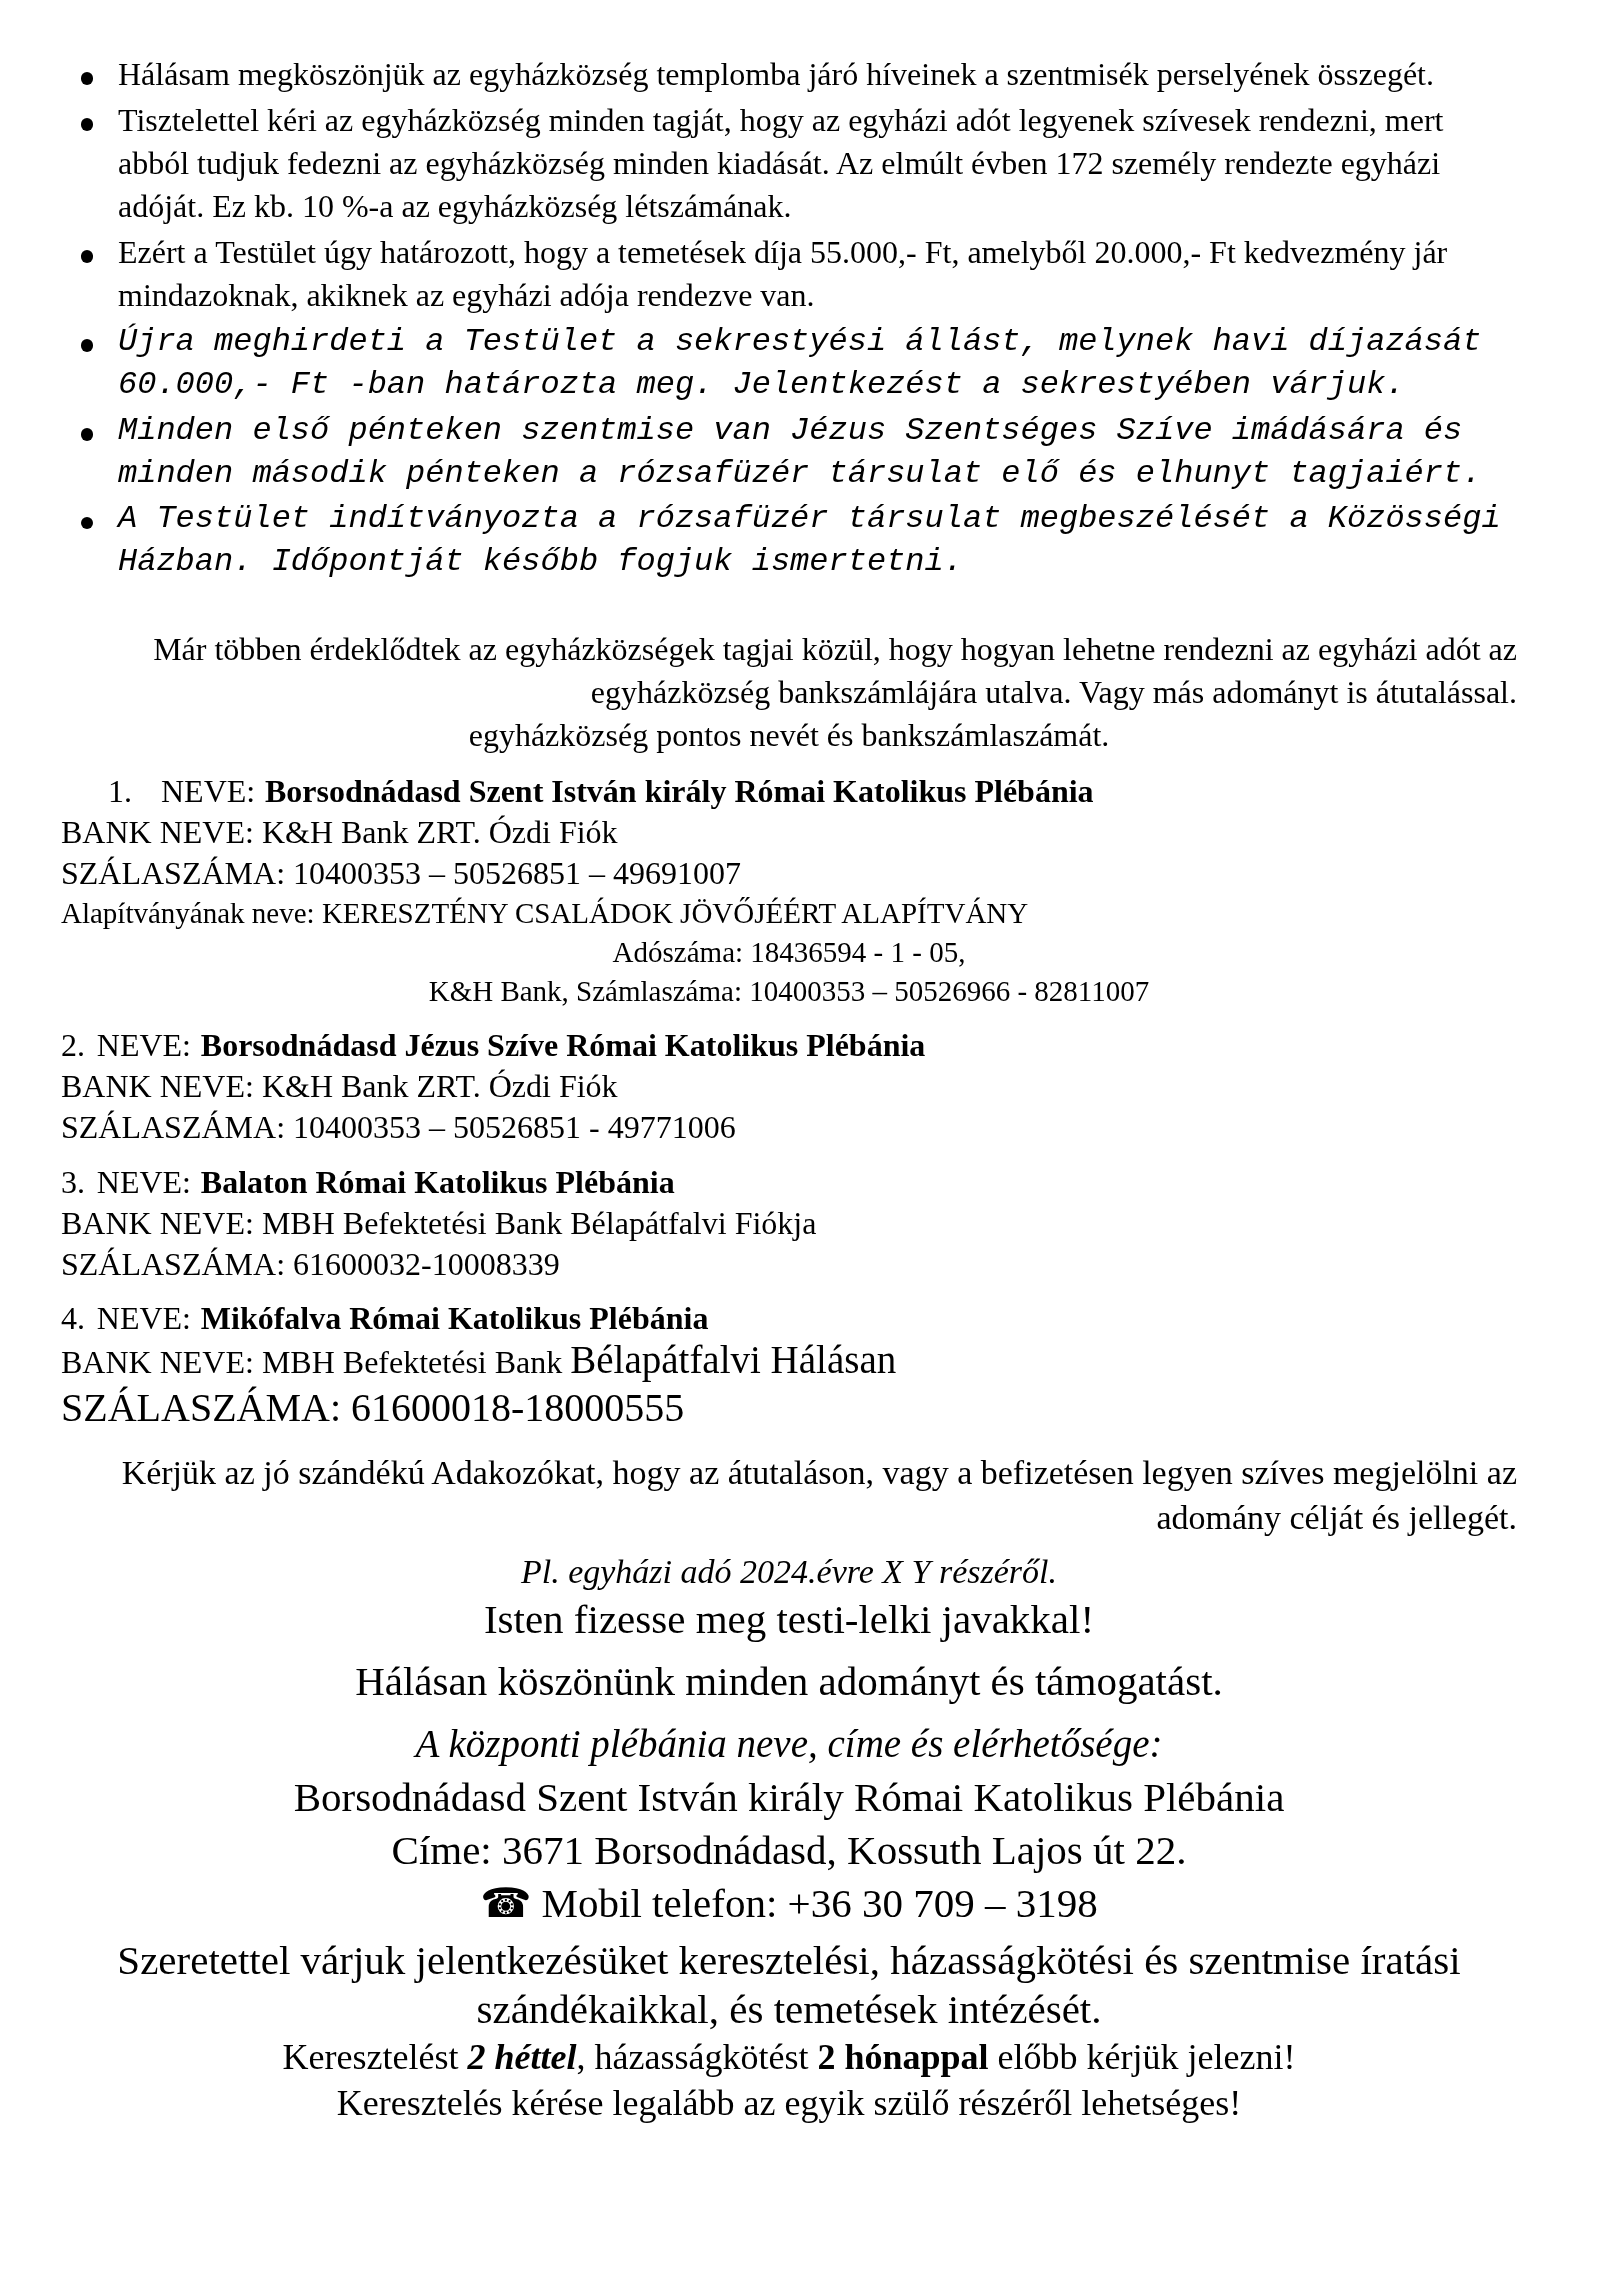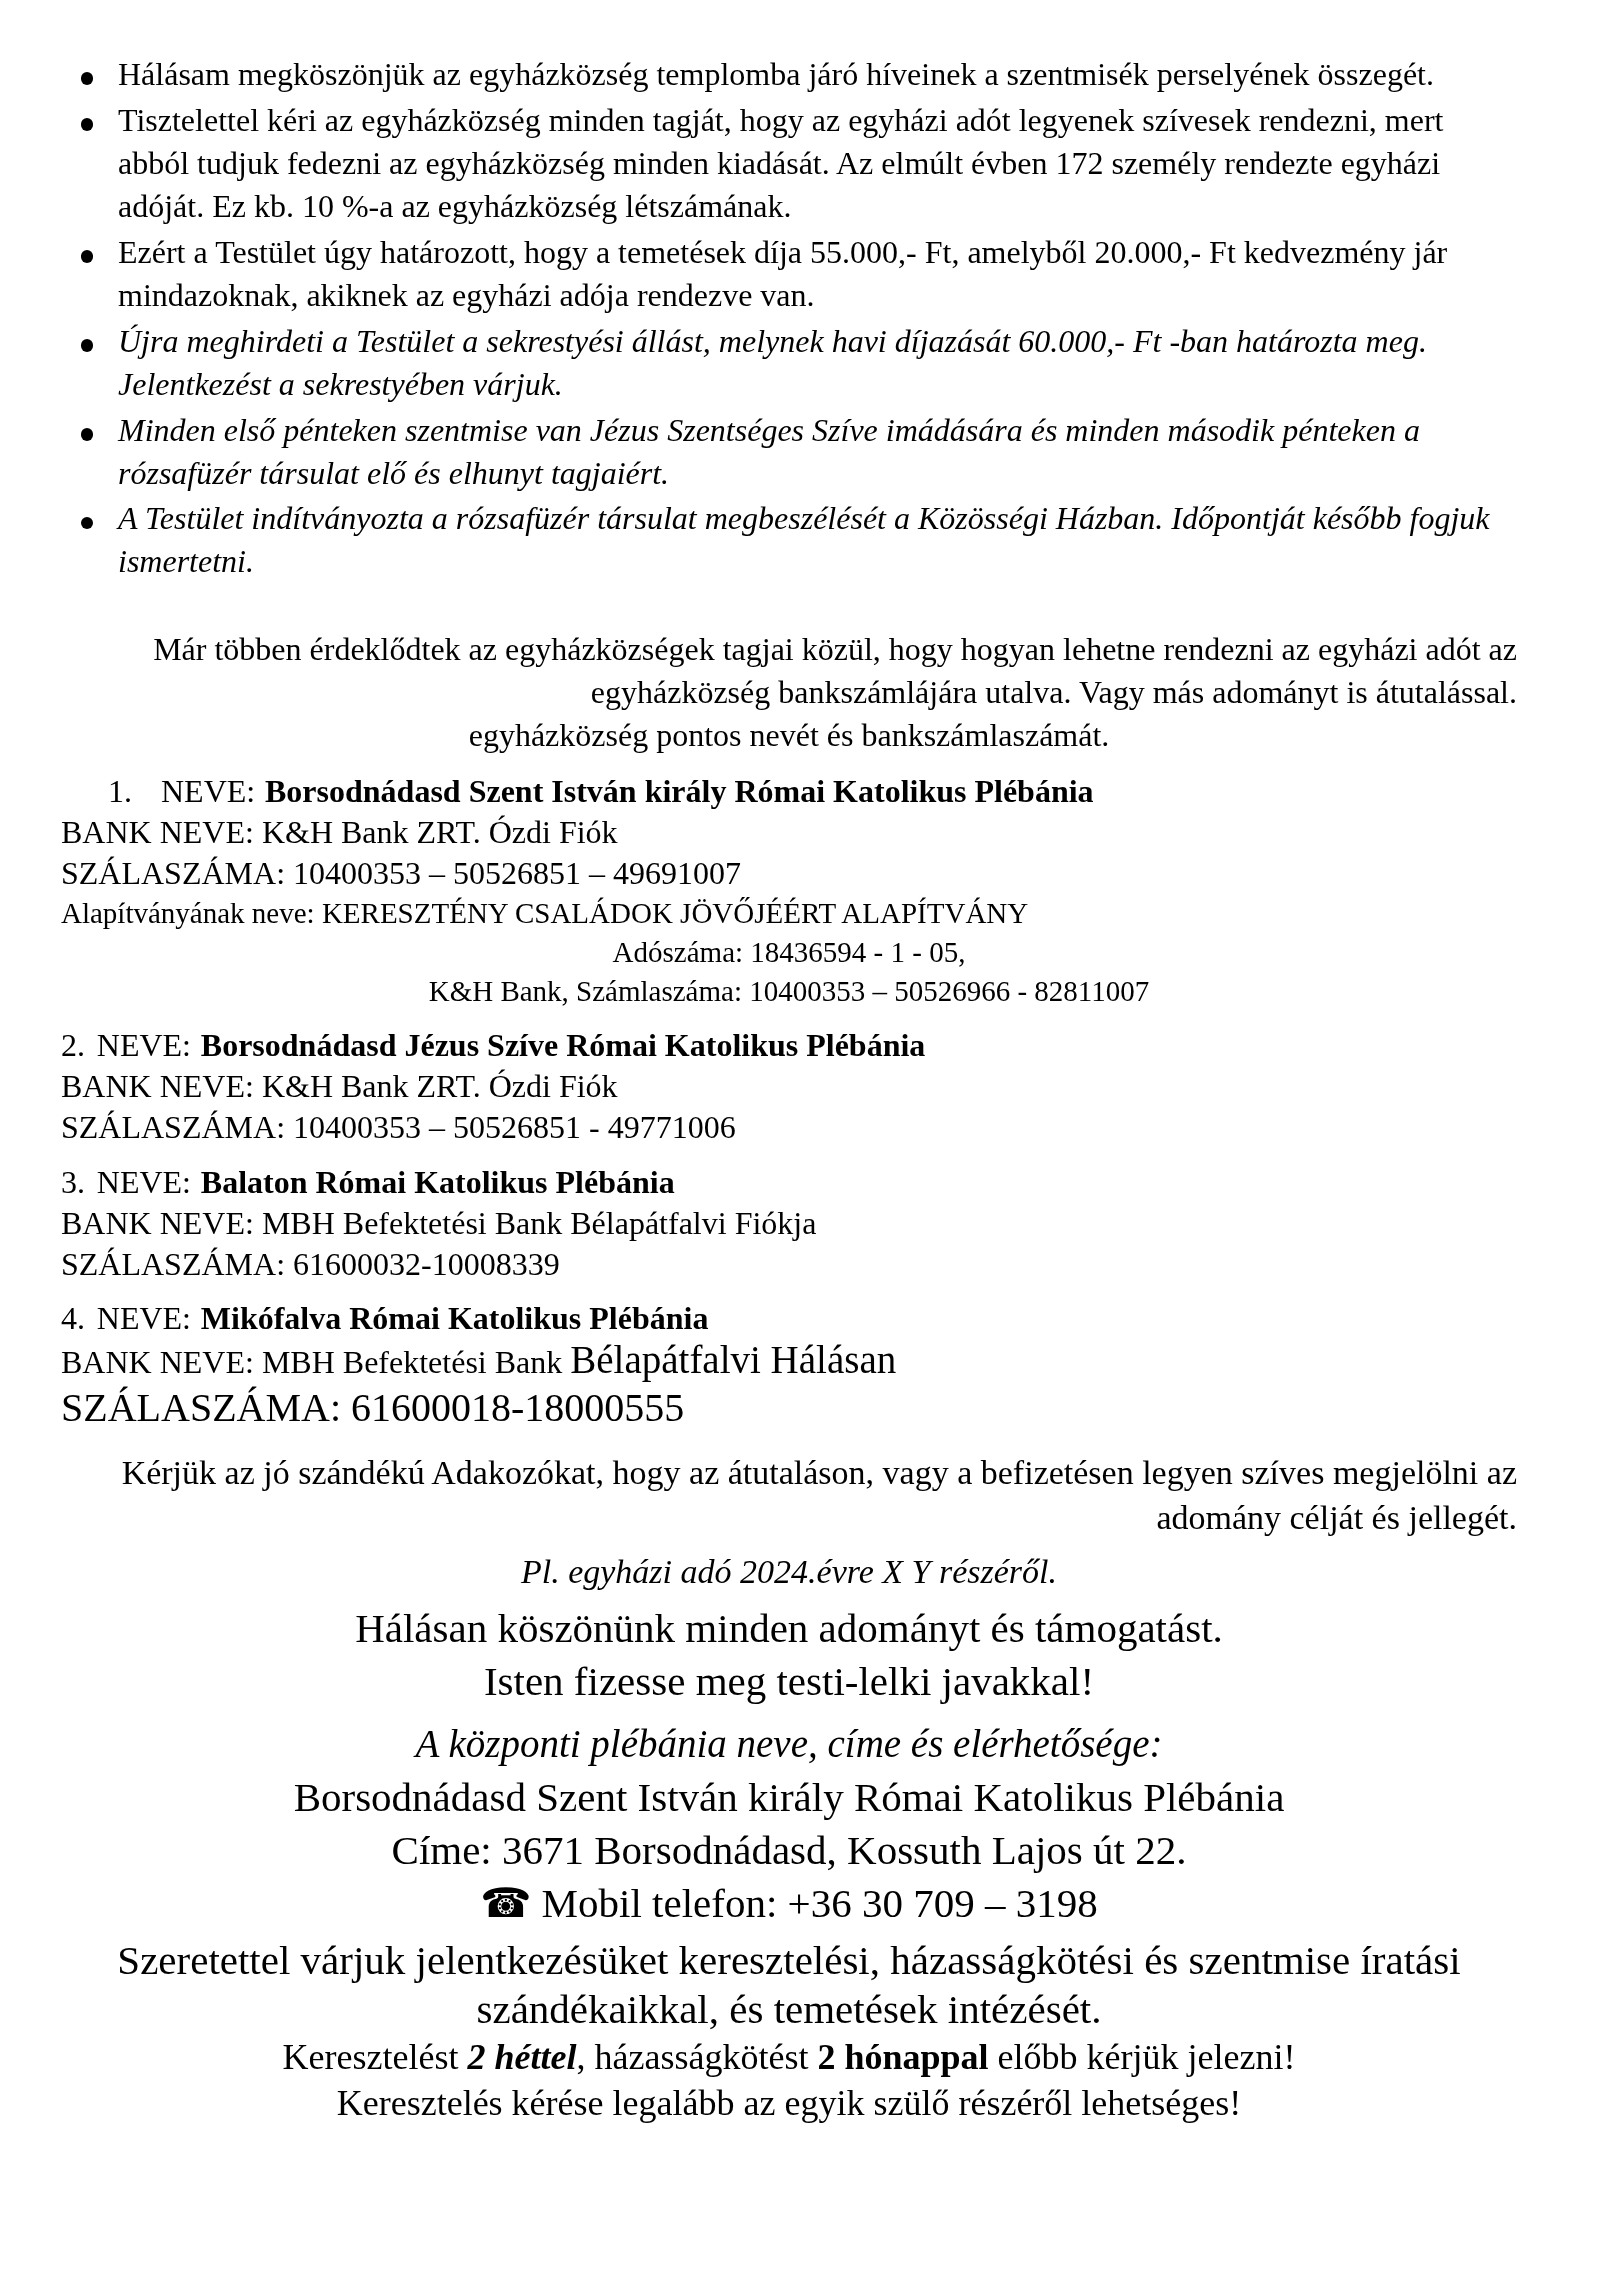--- a/index.html
+++ b/index.html
@@ -24,21 +24,21 @@
   .marker::before {
     content: "";
     display: inline-block;
     width: 12.7px; height: 12.7px;
     background: #000;
     border-radius: 50%;
     margin-left: 7.8px;
     margin-top: 14.7px;
   }
   .bullet-text { flex: 1 1 auto; }
-  .it { font-style: italic; }
+  .it { font-style: italic; font-family: Liberation Mono, monospace; }
 
   .para { margin: 45px 0 0 0; text-align: right; }
   .center { text-align: center; }
 
   
   .parishes { margin-top: 5.9px; line-height: 41px; }
   .parish { margin-top: 13.7px; }
   .name-line .num { margin-right: 11.8px; }
   .name-line.first { padding-left: 47px; }
   .name-line.first .num { margin-right: 29px; }
@@ -132,22 +132,22 @@
         <span>BANK NEVE: MBH Befektetési Bank</span>
         <span class="big-part">Bélapátfalvi Hálásan</span>
       </div>
       <div class="big-acct">SZÁLASZÁMA: 61600018-18000555</div>
     </div>
 
   </section>
 
   <p class="para donation-para">Kérjük az jó szándékú Adakozókat, hogy az átutaláson, vagy a befizetésen legyen szíves megjelölni az adomány célját és jellegét.</p>
   <div class="center example-line">Pl. egyházi adó 2024.évre X Y  részéről.</div>
+  <div class="center big-line">Isten fizesse meg testi-lelki javakkal!</div>
   <div class="center big-line thanks">Hálásan köszönünk minden adományt és támogatást.</div>
-  <div class="center big-line">Isten fizesse meg testi-lelki javakkal!</div>
 
   <div class="center heading-bi">A központi plébánia neve, címe és elérhetősége:</div>
   <div class="center big-line">Borsodnádasd Szent István király Római Katolikus Plébánia</div>
   <div class="center big-line">Címe: 3671 Borsodnádasd, Kossuth Lajos út 22.</div>
   <div class="center big-line">
     <span class="phone-icon">☎</span>
     <span>Mobil telefon: +36 30 709 – 3198</span>
   </div>
 
   <div class="center invitation">Szeretettel várjuk jelentkezésüket keresztelési, házasságkötési és szentmise íratási szándékaikkal, és temetések intézését.</div>

